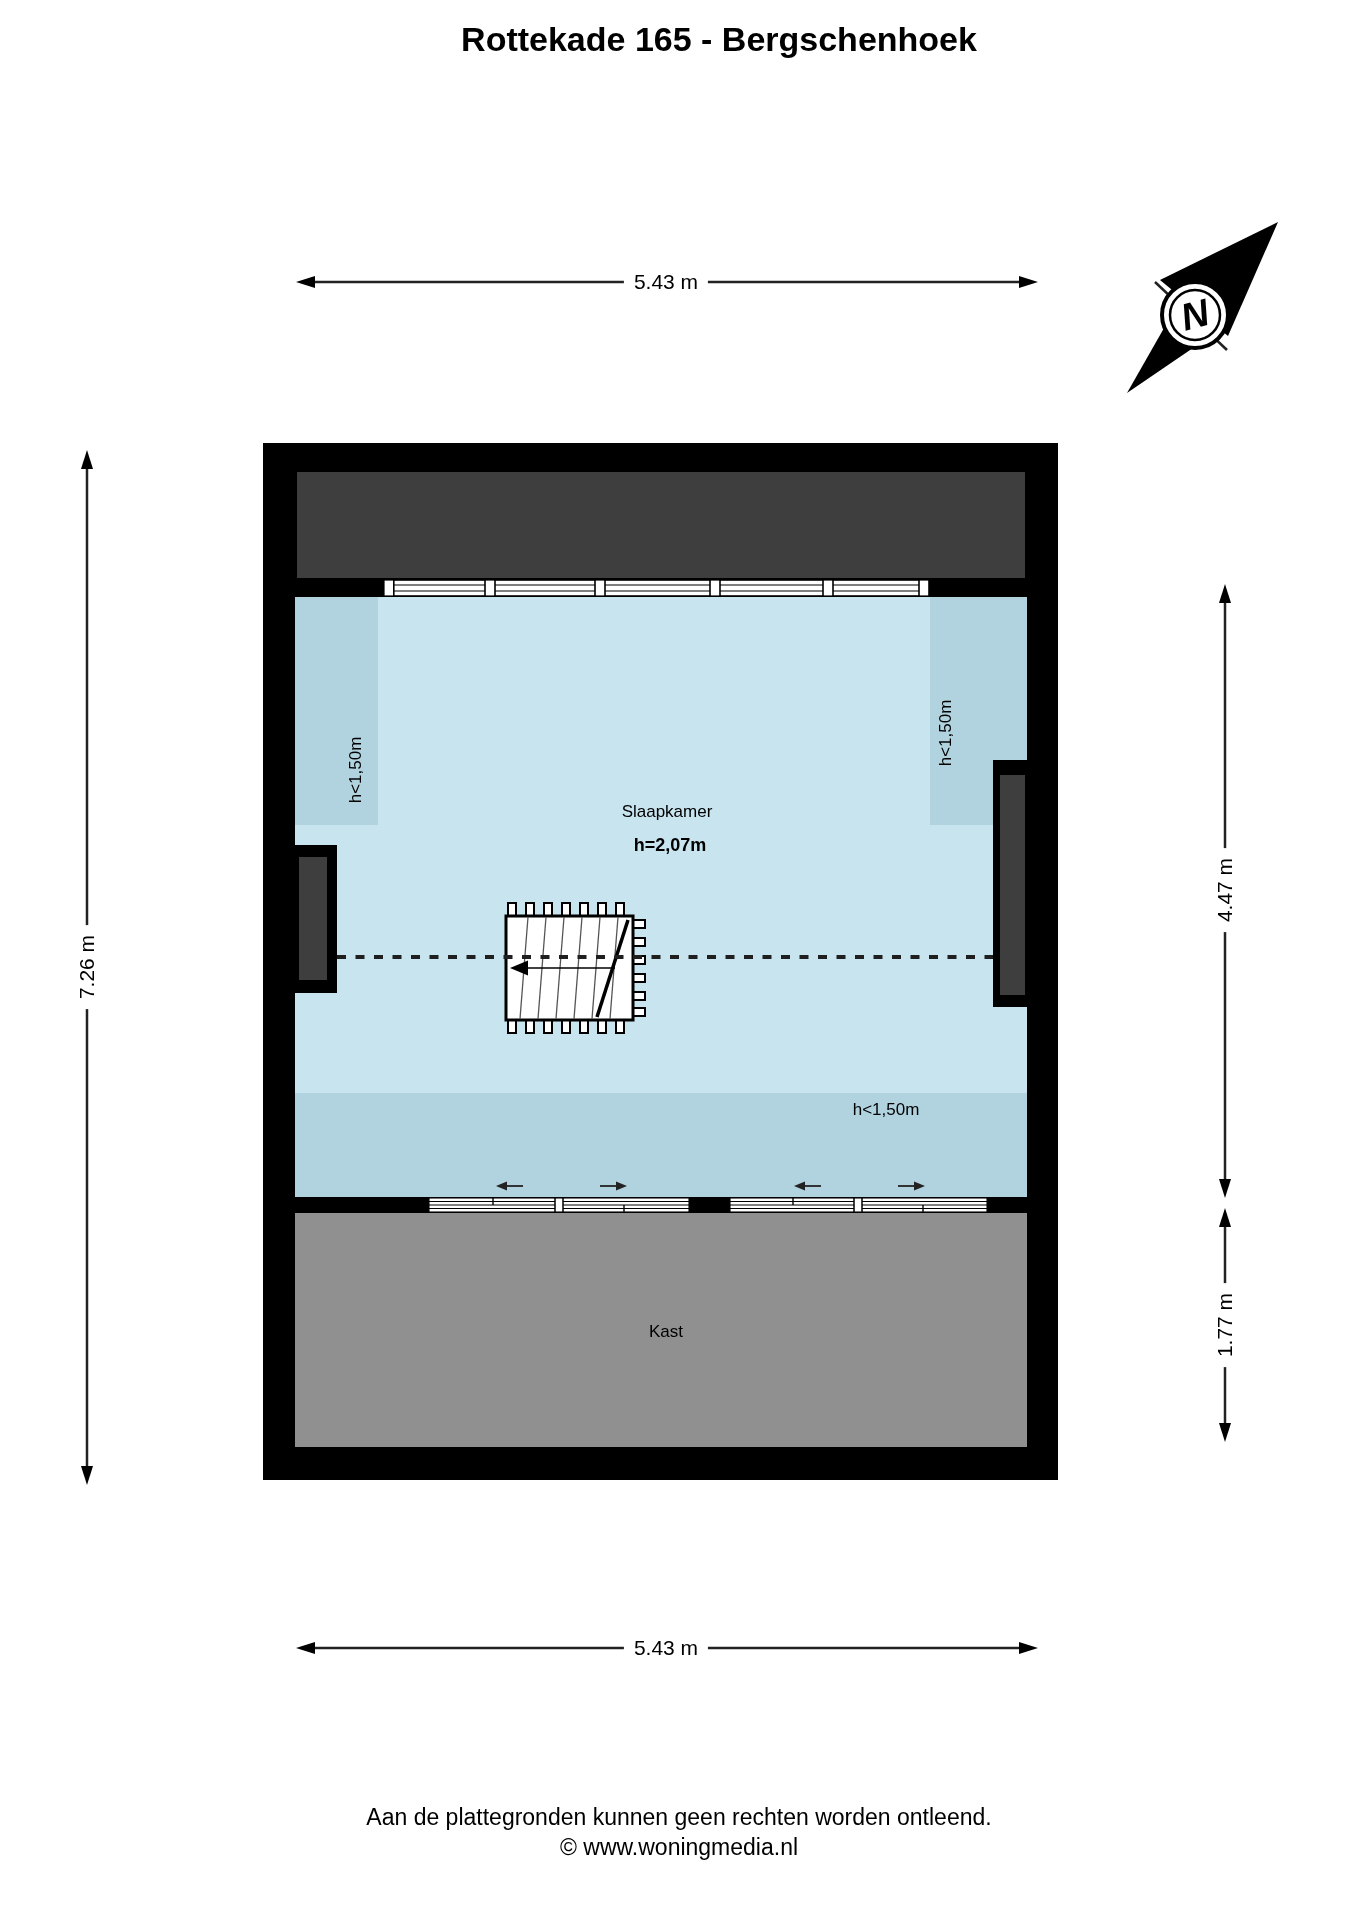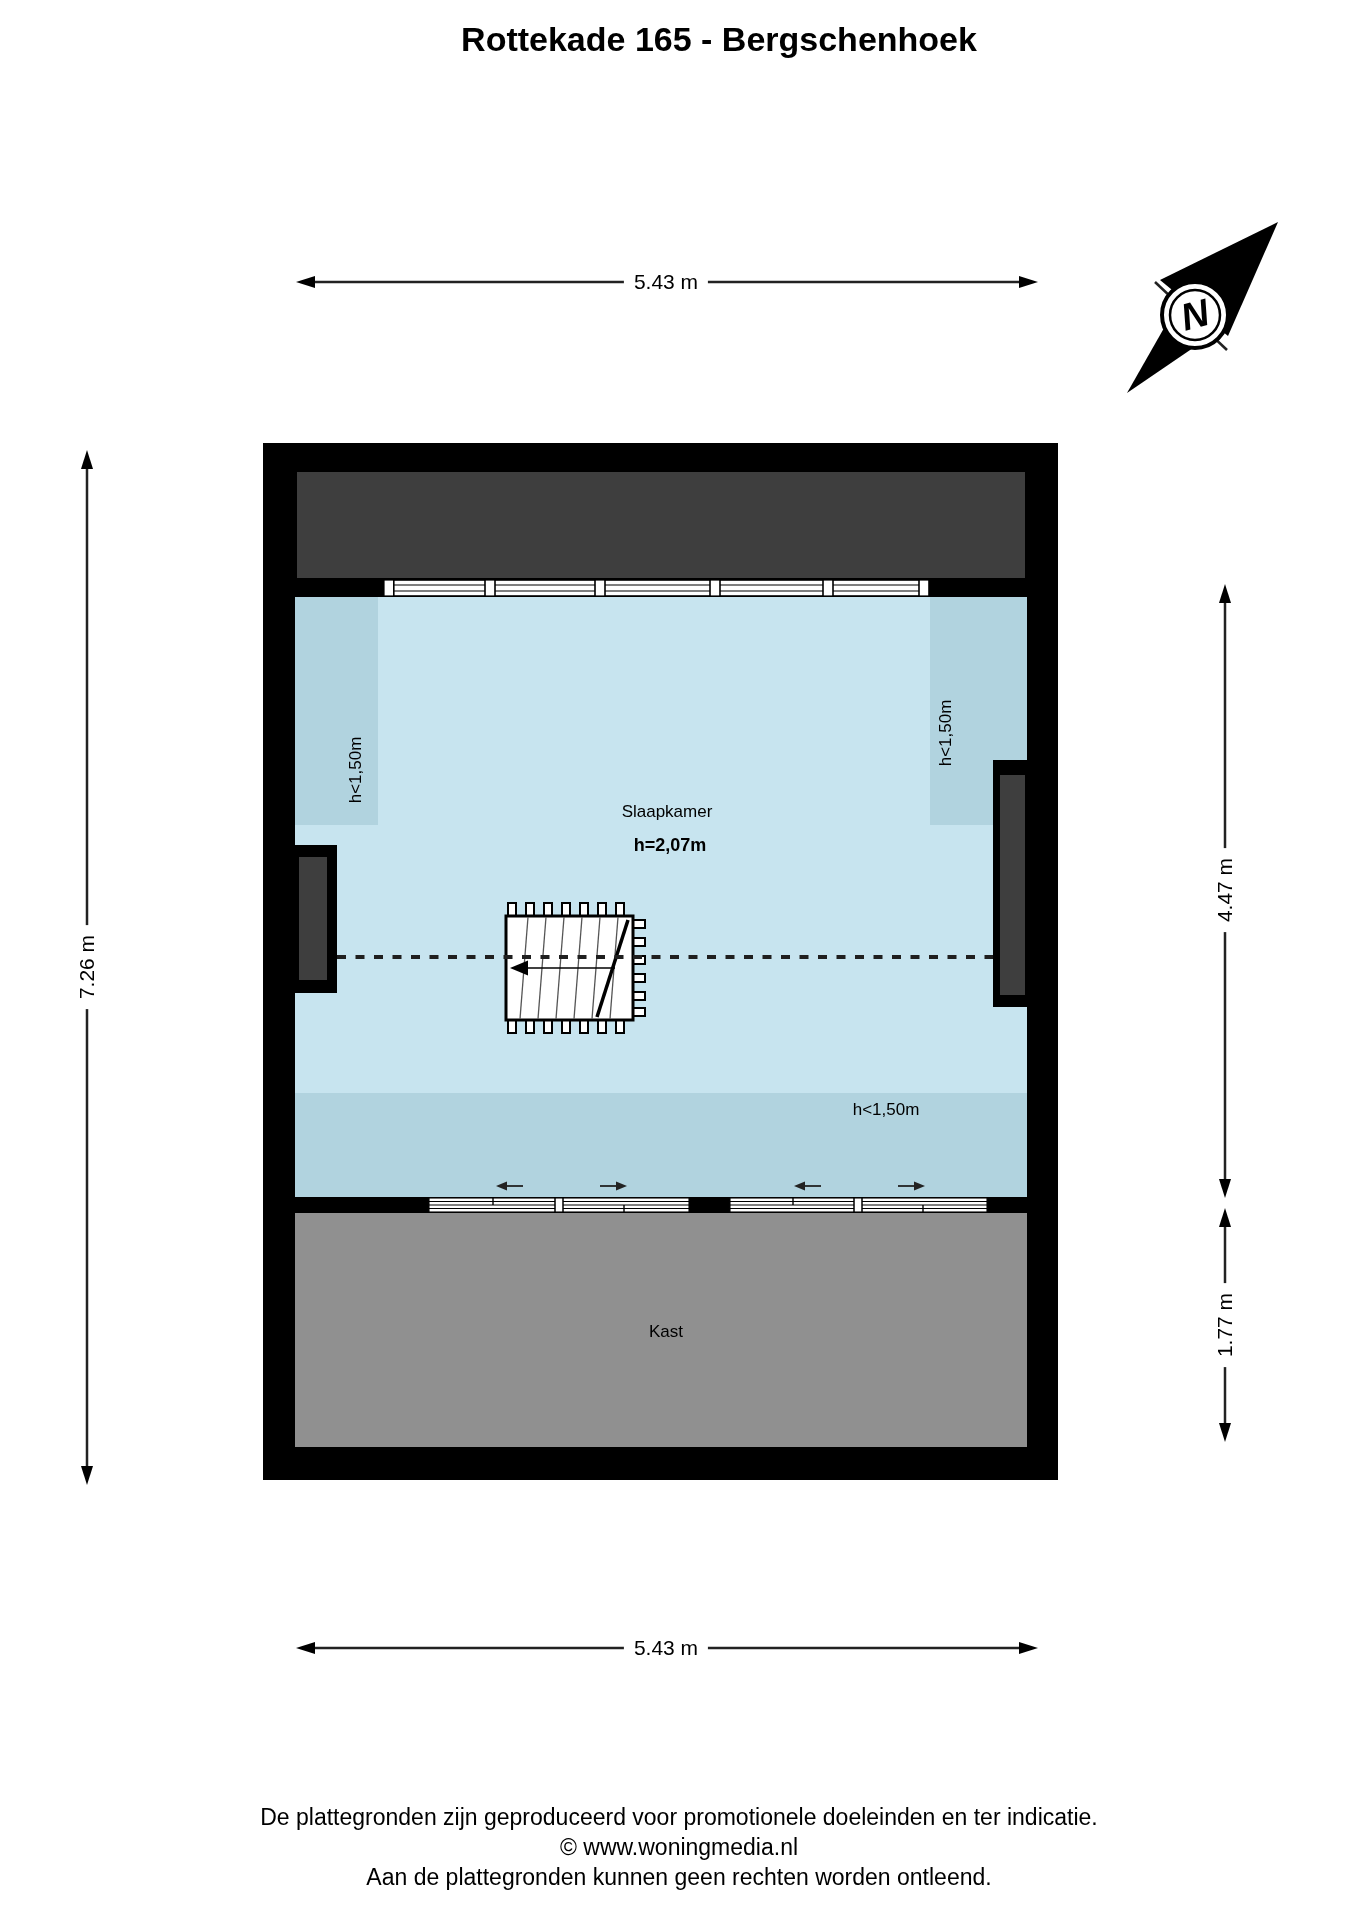--- a/index.html
+++ b/index.html
@@ -186,18 +186,17 @@
   </svg>
 
   <div class="abs lbl room-name" style="left:667px;top:812px;z-index:7;">Slaapkamer</div>
   <div class="abs lbl room-sub" style="left:670px;top:845px;z-index:7;">h=2,07m</div>
   <div class="abs lbl room-name" style="left:666px;top:1332px;z-index:7;">Kast</div>
   <div class="abs lbl rot low" style="left:356px;top:770px;z-index:7;">h&lt;1,50m</div>
   <div class="abs lbl rot low" style="left:946px;top:733px;z-index:7;">h&lt;1,50m</div>
   <div class="abs lbl low" style="left:886px;top:1110px;z-index:7;">h&lt;1,50m</div>
 
   <div class="abs footer">
-    <div>De plattegronden zijn geproduceerd voor promotionele doeleinden en ter indicatie.</div>
+    <div>Aan de plattegronden kunnen geen rechten worden ontleend.</div>
     <div>© www.woningmedia.nl</div>
-    <div>Aan de plattegronden kunnen geen rechten worden ontleend.</div>
   </div>
 
 </div>
 
 </body></html>

